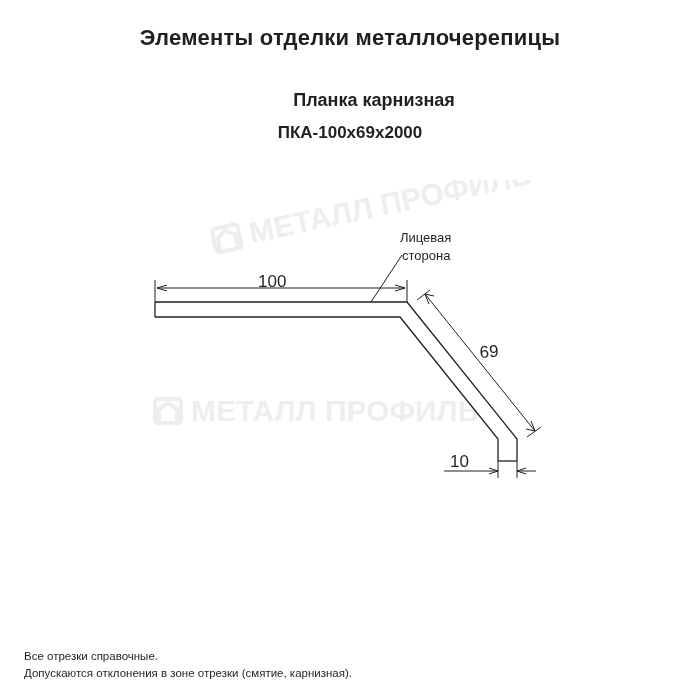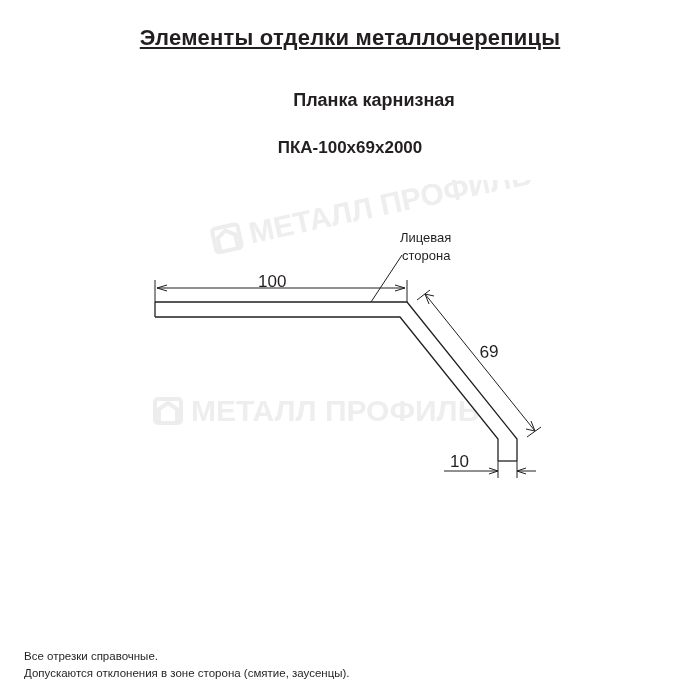--- a/index.html
+++ b/index.html
@@ -25,34 +25,33 @@
     left: 0;
     width: 700px;
     text-align: center;
   }
   .main-title {
     font-size: 22px;
     font-weight: bold;
     letter-spacing: 0.2px;
     margin: 0;
     line-height: 28px;
-    text-decoration: underline;
   }
   .sub-title {
     font-size: 18px;
     font-weight: bold;
     margin: 0;
     line-height: 24px;
     padding-top: 36px;
     padding-left: 48px;
   }
   .code-title {
     font-size: 17px;
     font-weight: bold;
-    margin: 15px;
+    margin: 0;
     line-height: 24px;
     padding-top: 9px;
   }
   .drawing {
     position: absolute;
     top: 180px;
     left: 0;
     width: 700px;
     height: 380px;
   }
@@ -164,16 +163,16 @@
         <path d="M498 291 L489 288 M498 291 L489 294"></path>
         <path d="M517 291 L526 288 M517 291 L526 294"></path>
       </g>
       <text class="dim-label" x="450" y="287">10</text>
 
     </svg>
   </div>
 
   <div class="footnotes">
     <div class="footnote-line">Все отрезки справочные.</div>
-    <div class="footnote-line">Допускаются отклонения в зоне сторона (смятие, заусенцы).</div>
+    <div class="footnote-line">Допускаются отклонения в зоне отрезки (смятие, карнизная).</div>
   </div>
 
 </div>
 
 </body></html>

